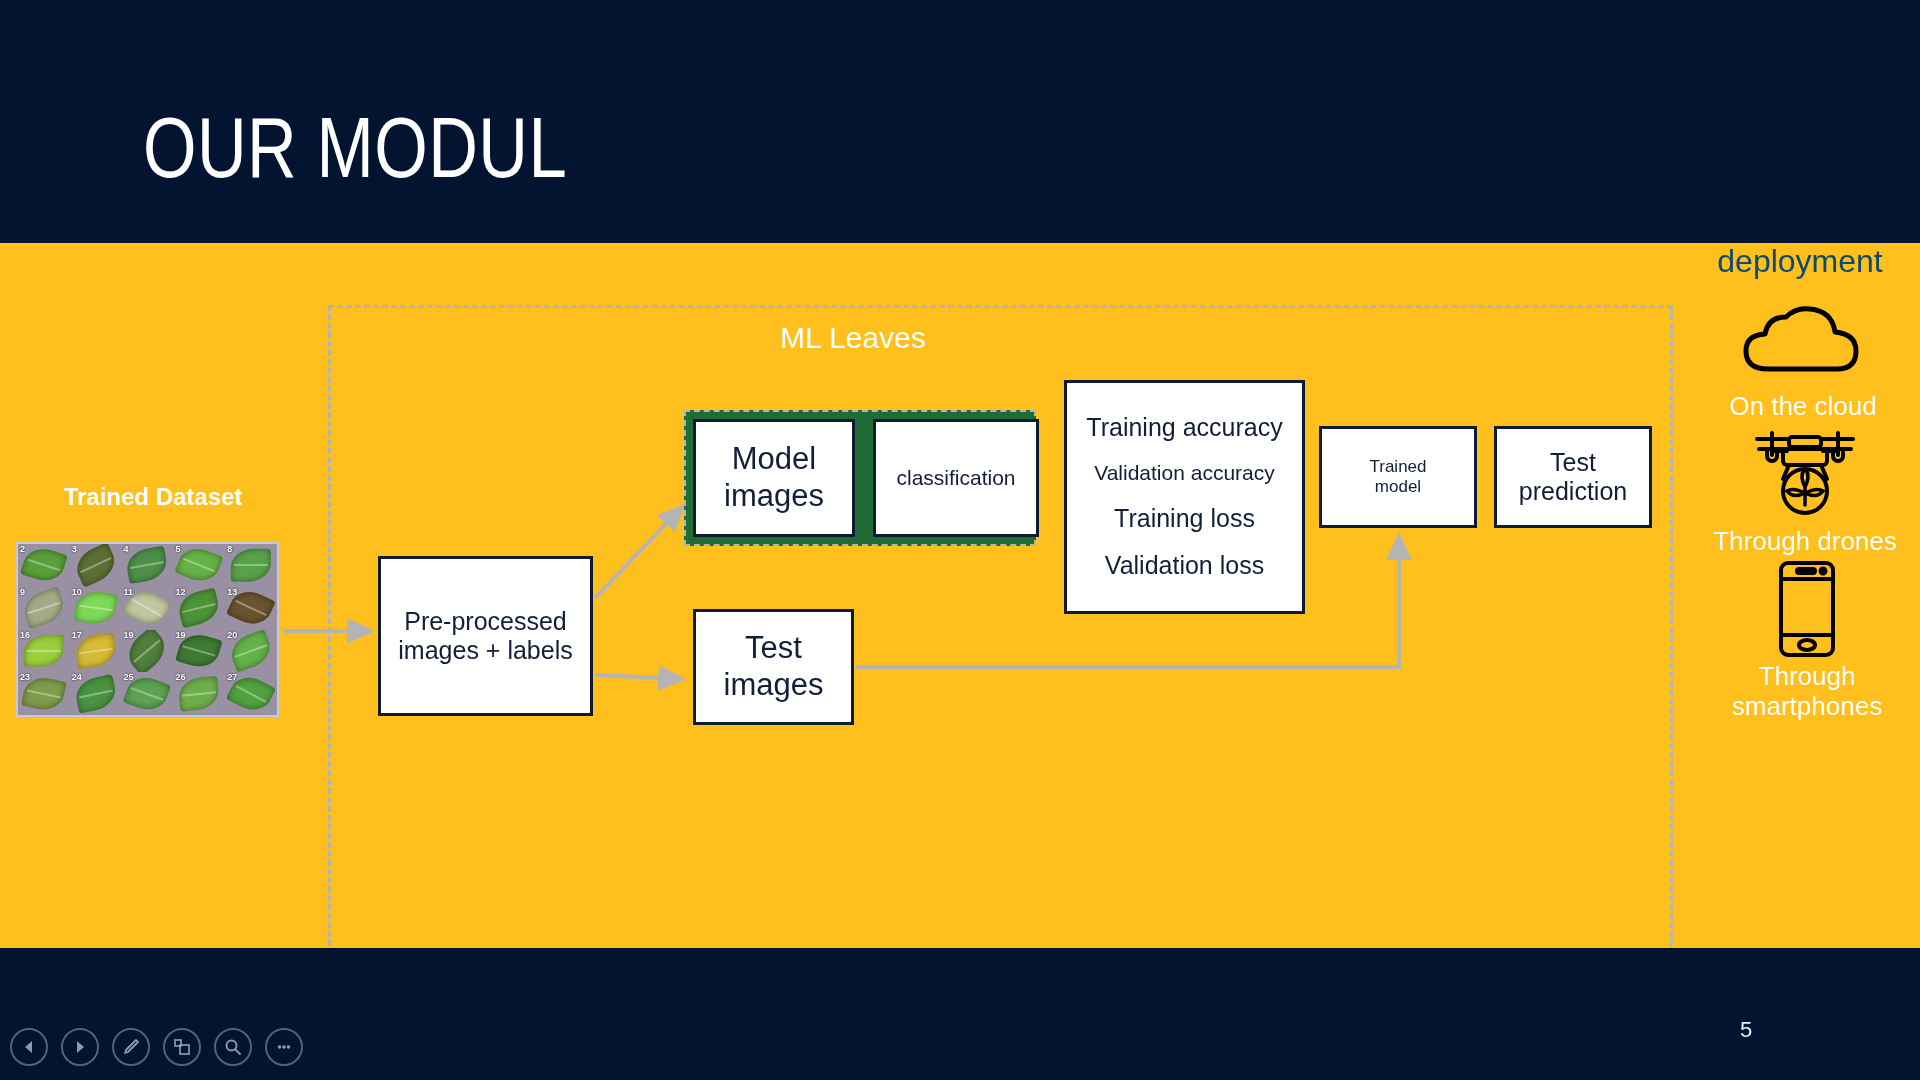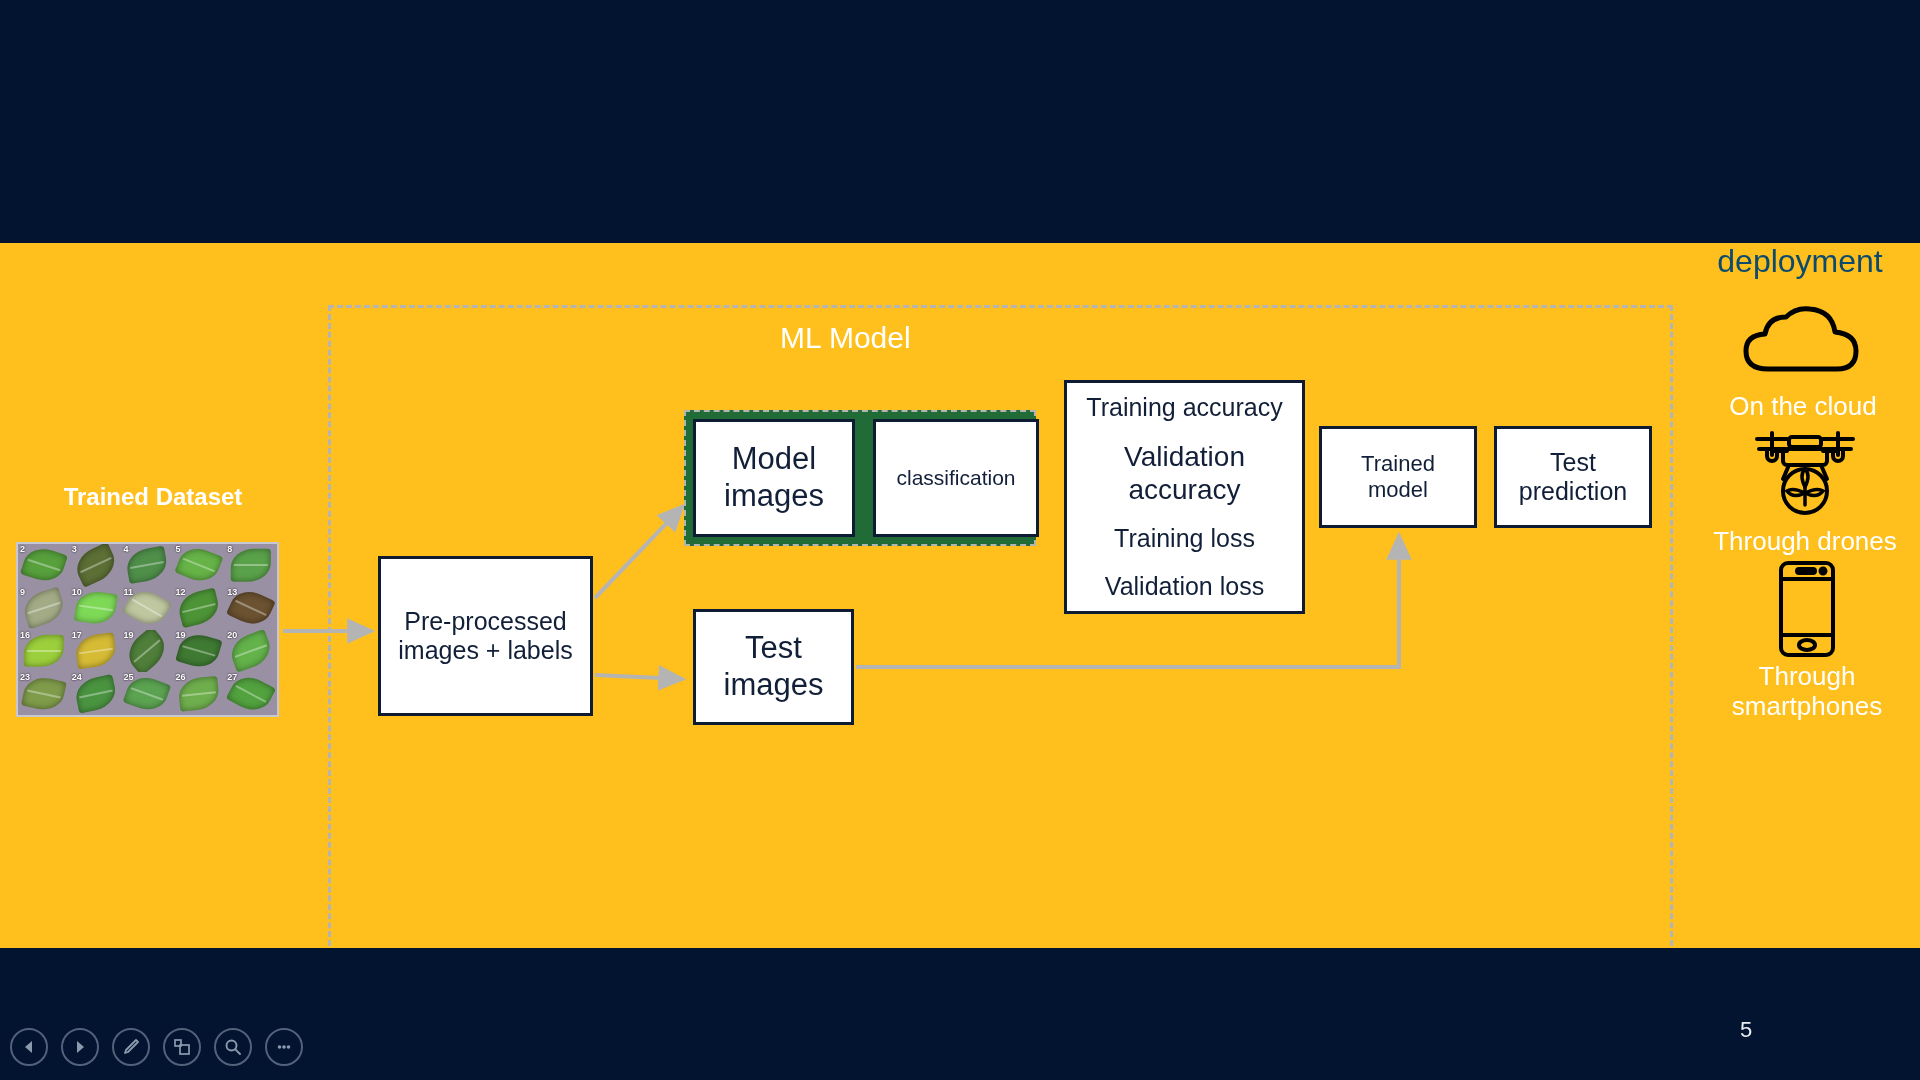--- a/index.html
+++ b/index.html
@@ -116,40 +116,40 @@
     align-items: center;
     justify-content: center;
     text-align: center;
     color: #121f38;
     line-height: 1.18;
   }
   .box-preprocessed { left: 378px; top: 313px; width: 215px; height: 160px; font-size: 25px; }
   .box-train        { left: 693px; top: 176px; width: 162px; height: 118px; font-size: 31px; }
   .box-classify     { left: 873px; top: 176px; width: 166px; height: 118px; font-size: 21px; }
   .box-metrics      { left: 1064px; top: 137px; width: 241px; height: 234px; }
-  .box-trained      { left: 1319px; top: 183px; width: 158px; height: 102px; font-size: 22px; }
+  .box-trained      { left: 1319px; top: 183px; width: 158px; height: 102px; font-size: 17px; }
   .box-testpred     { left: 1494px; top: 183px; width: 158px; height: 102px; font-size: 25px; }
   .box-test         { left: 693px; top: 366px; width: 161px; height: 116px; font-size: 31px; }
 
   .green-wrap {
     position: absolute;
     left: 684px; top: 167px;
     width: 352px; height: 136px;
     background: #216b37;
     border: 2px dashed #b4b4b4;
   }
 
   .metrics-stack {
     display: flex; flex-direction: column;
     align-items: center; justify-content: center;
     gap: 18px;
     width: 100%;
   }
   .m-line-lg { font-size: 25px; }
-  .m-line-sm { font-size: 28px; }
+  .m-line-sm { font-size: 21px; }
 
   
   .connectors {
     position: absolute; left: 0; top: 0;
     width: 1920px; height: 705px;
     pointer-events: none;
   }
 
   
   .deployment-title {
@@ -200,20 +200,23 @@
     left: 1740px; top: 1017px;
     font-size: 22px;
     color: #e9edf3;
   }
 </style>
 </head>
 <body>
 
 <div class="slide">
 
+  <div class="header">
+    <div class="slide-title">OUR MODUL</div>
+  </div>
 
   <div class="body-panel">
 
     <div class="pipeline-box"></div>
 
     <svg class="connectors" viewBox="0 0 1920 705">
       <defs>
         <marker id="ah" markerWidth="9" markerHeight="9" refX="6.2" refY="3.2" orient="auto">
           <path d="M0,0 L7,3.2 L0,6.4 z" fill="#b4b4b4"></path>
         </marker>
@@ -328,21 +331,21 @@
           <span class="leaf-shape"></span>
           <span class="vein" style="--rot:-6deg"></span>
         </div>
       <div class="leaf-cell" style="--lc:#52a23f;--rot:28deg">
           <span class="num">27</span>
           <span class="leaf-shape"></span>
           <span class="vein" style="--rot:28deg"></span>
         </div>
     </div>
 
-    <div class="ml-model-label">ML Model</div>
+    <div class="ml-model-label">ML Leaves</div>
 
     <div class="wbox box-preprocessed">
       <div>
         <div>Pre-processed</div>
         <div>images + labels</div>
       </div>
     </div>
 
     <div class="green-wrap"></div>
     <div class="wbox box-train">

